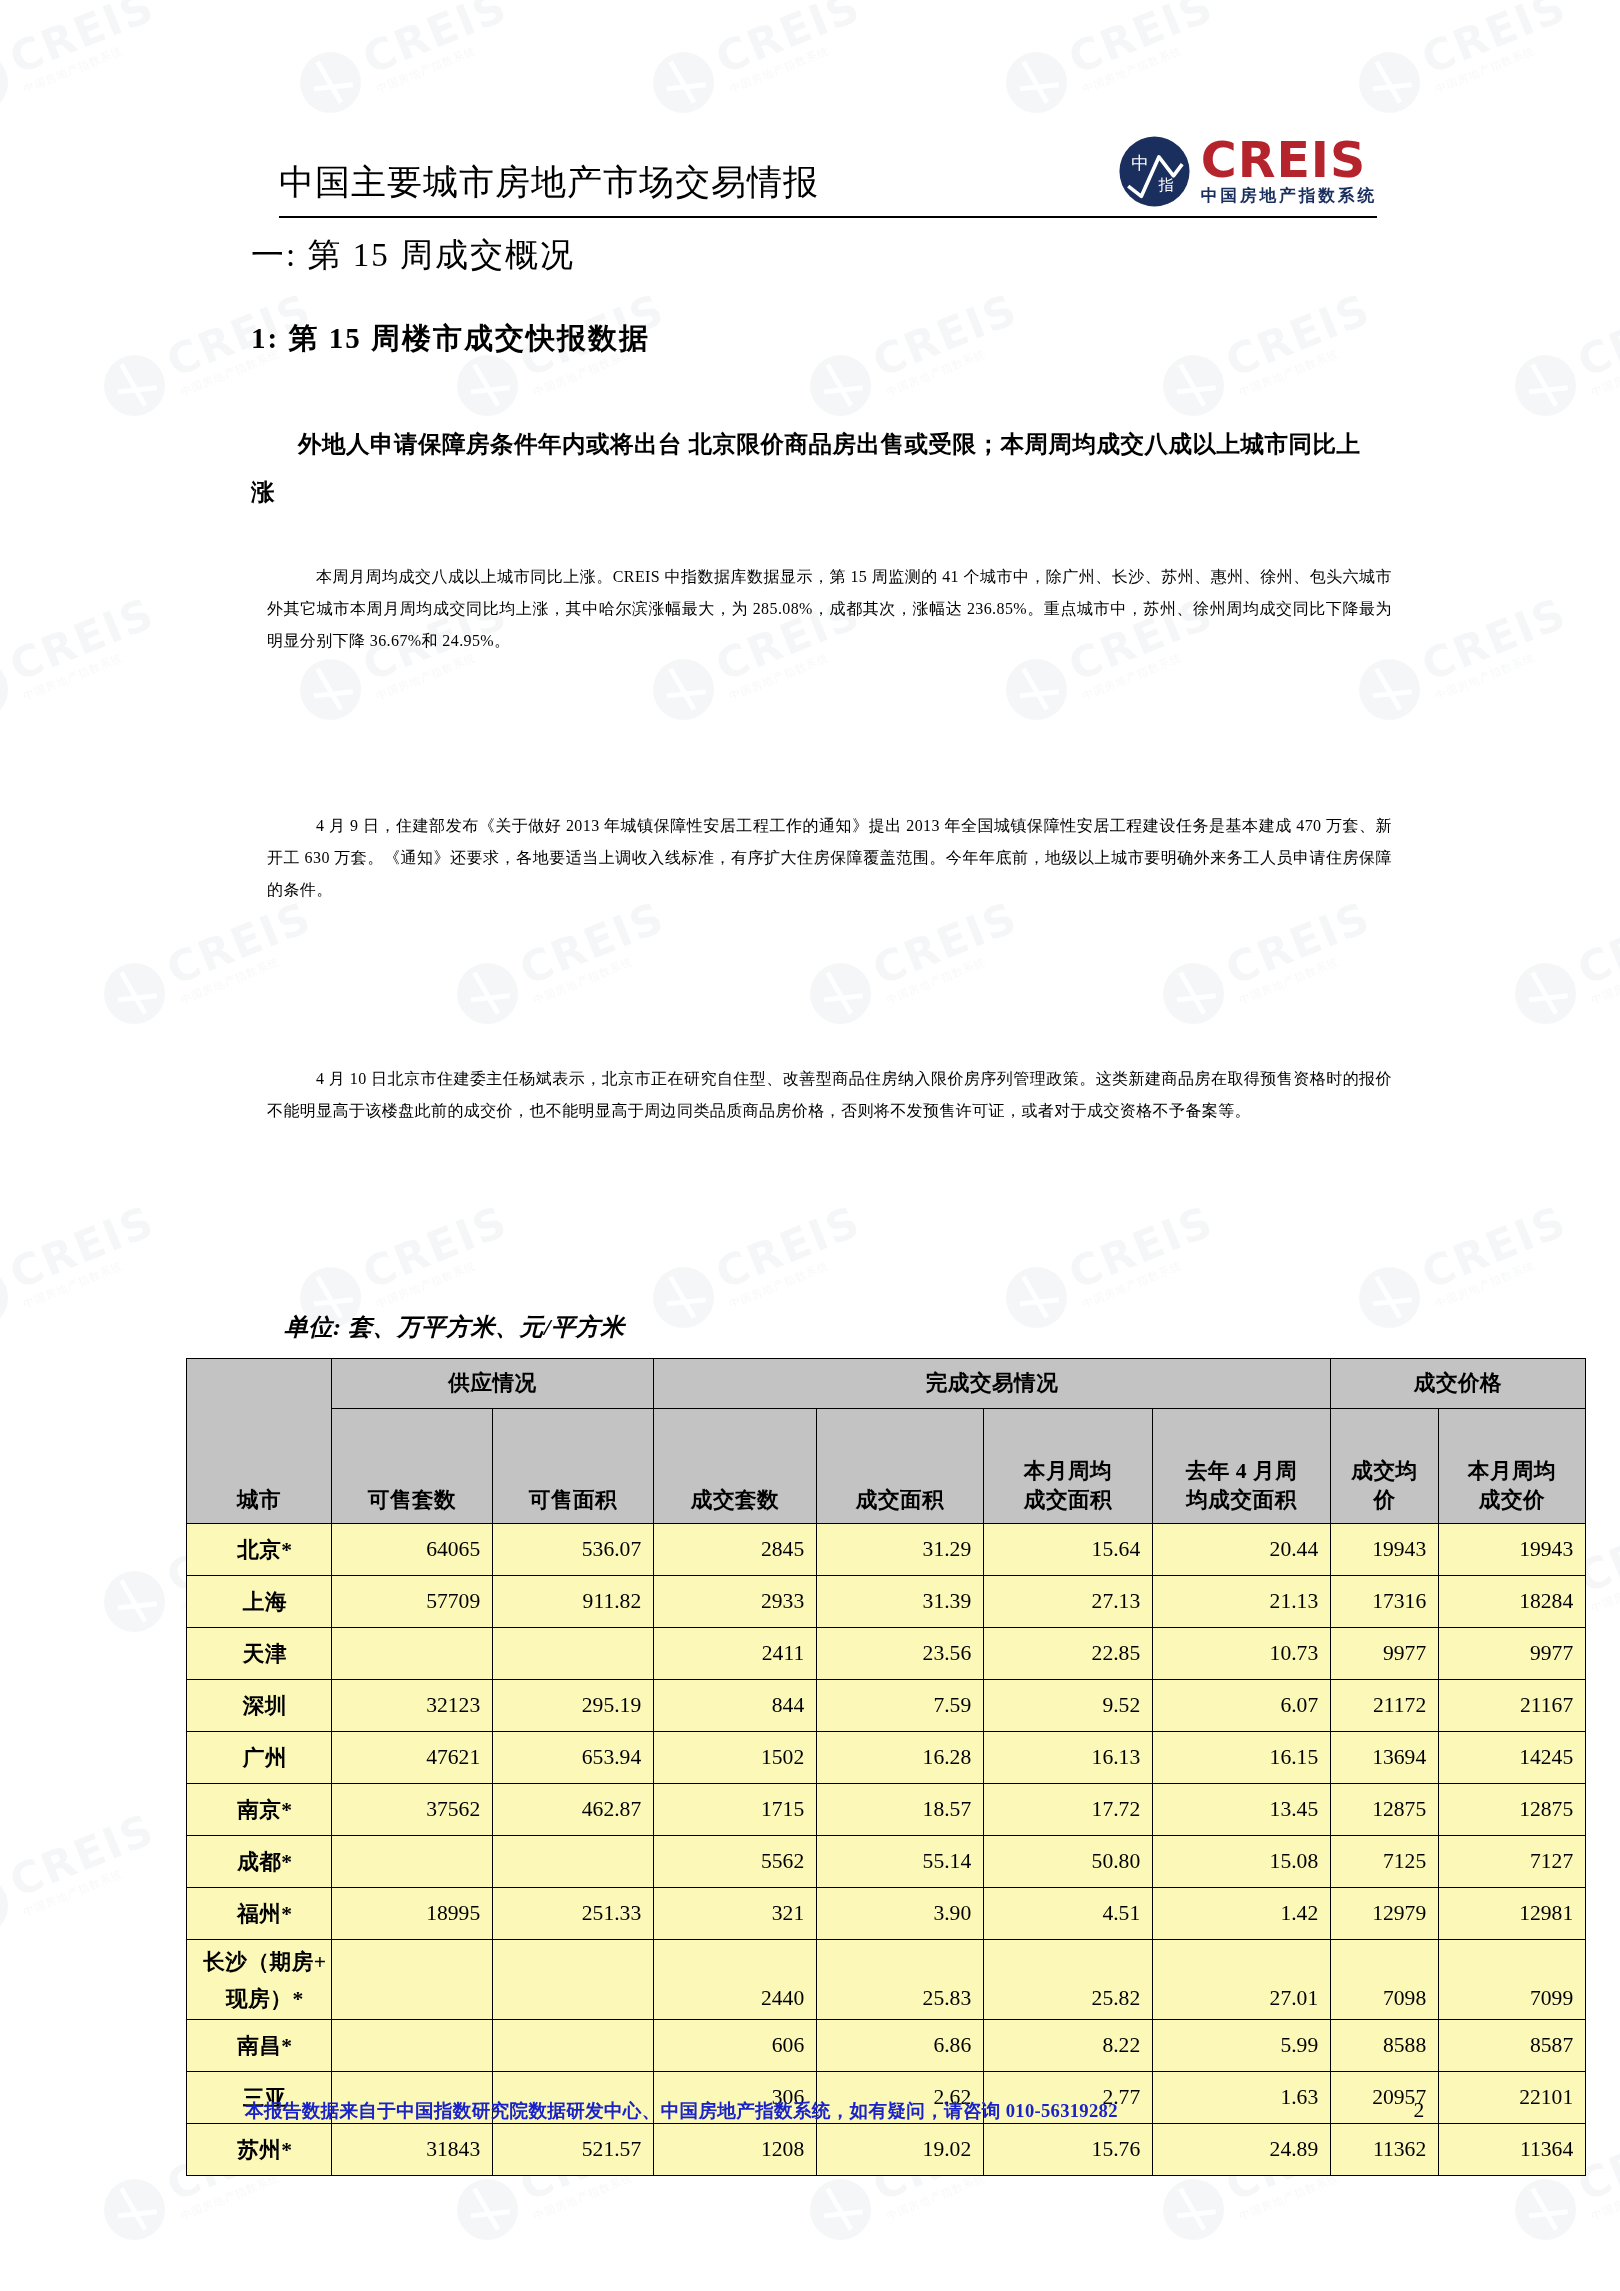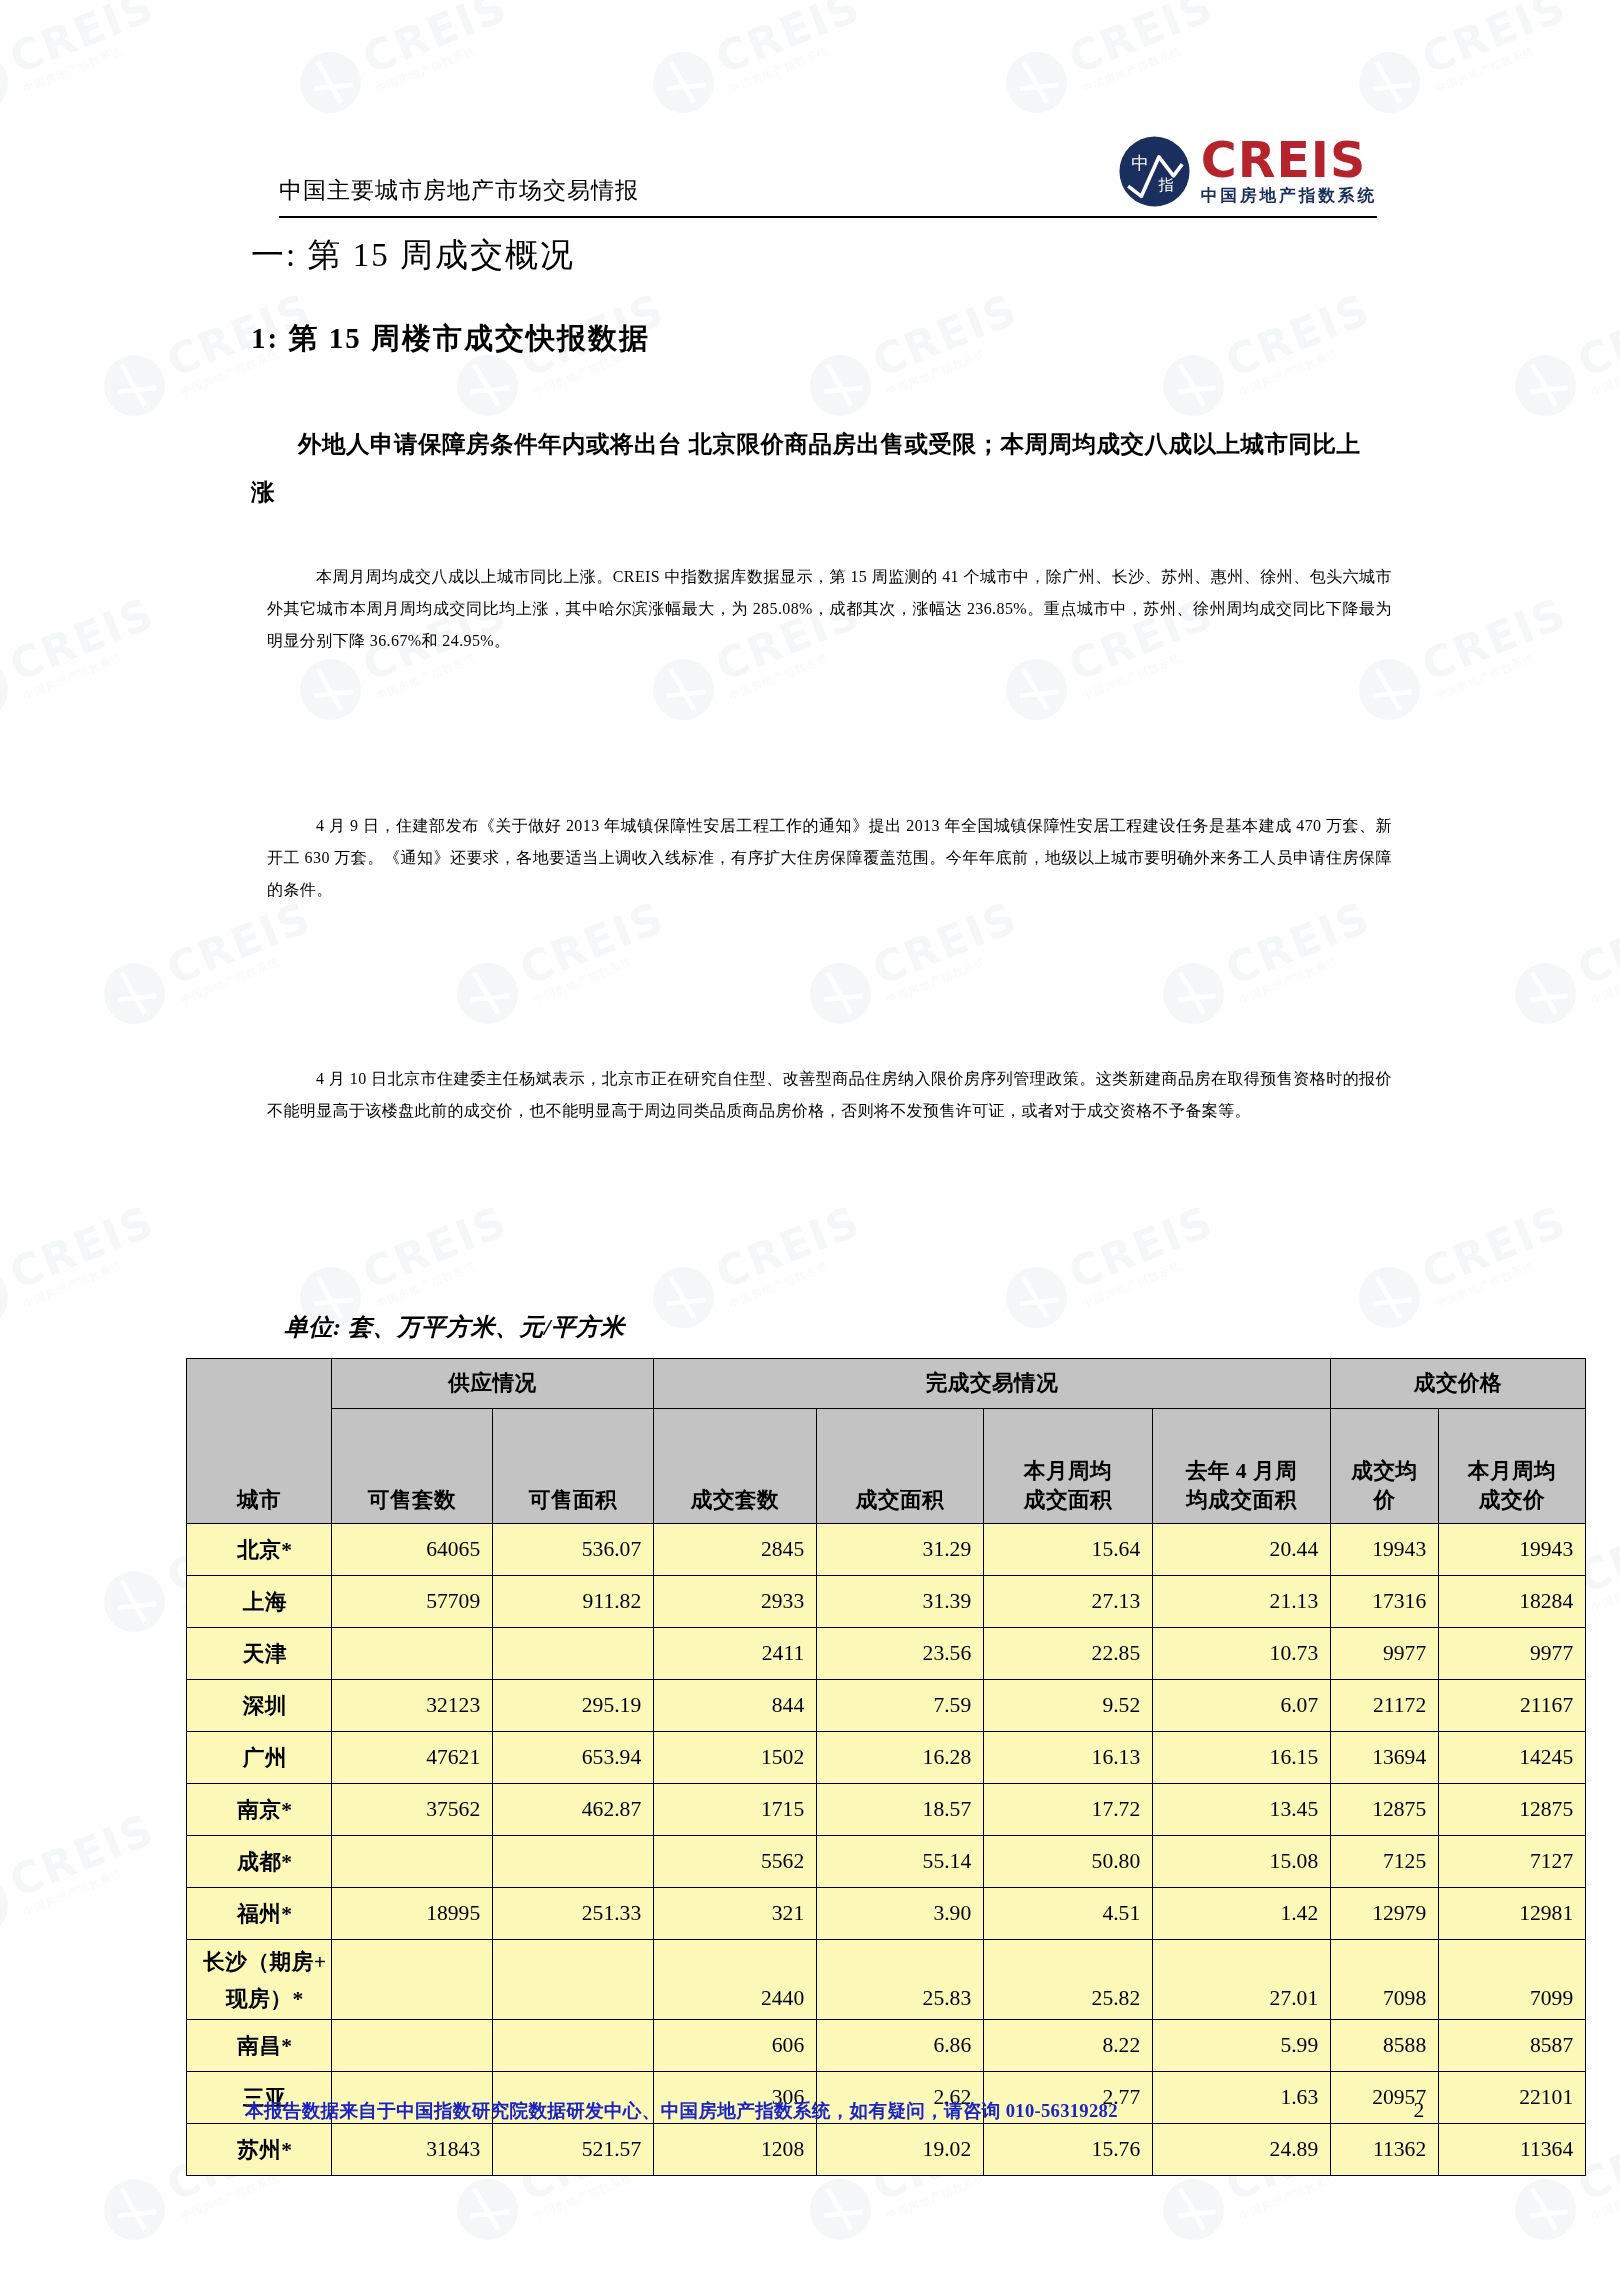--- a/index.html
+++ b/index.html
@@ -85,21 +85,21 @@
     top: 135px;
     width: 1098px;
   }
   .header-row {
     display: flex;
     align-items: flex-end;
     justify-content: space-between;
     padding-bottom: 5.9px;
   }
   .header-title {
-    font-size: 23px;
+    font-size: 35px;
     font-family: Liberation Mono, monospace;
     letter-spacing: 1px;
     white-space: nowrap;
     padding-bottom: 3.9px;
   }
   .header-rule {
     border-bottom: 2.9px solid #000;
     width: 100%;
   }
 

